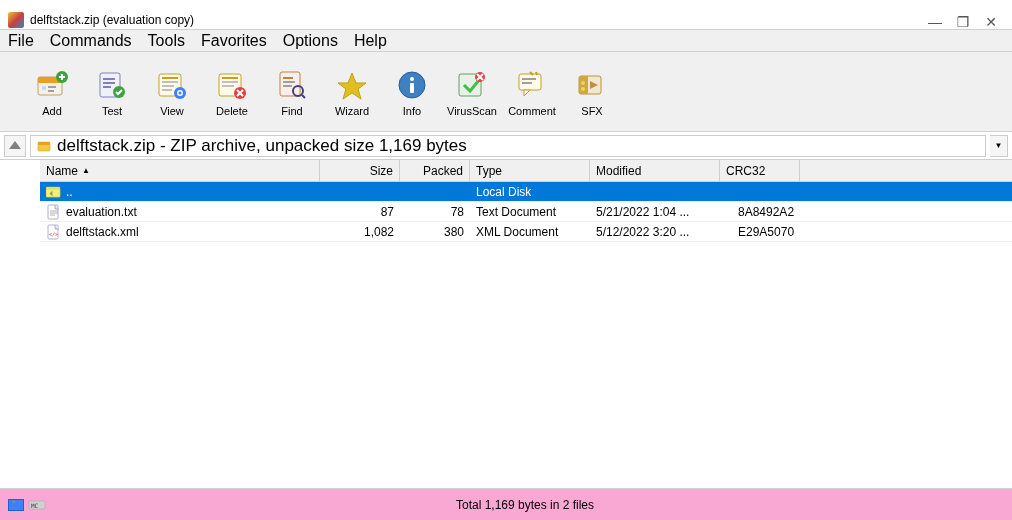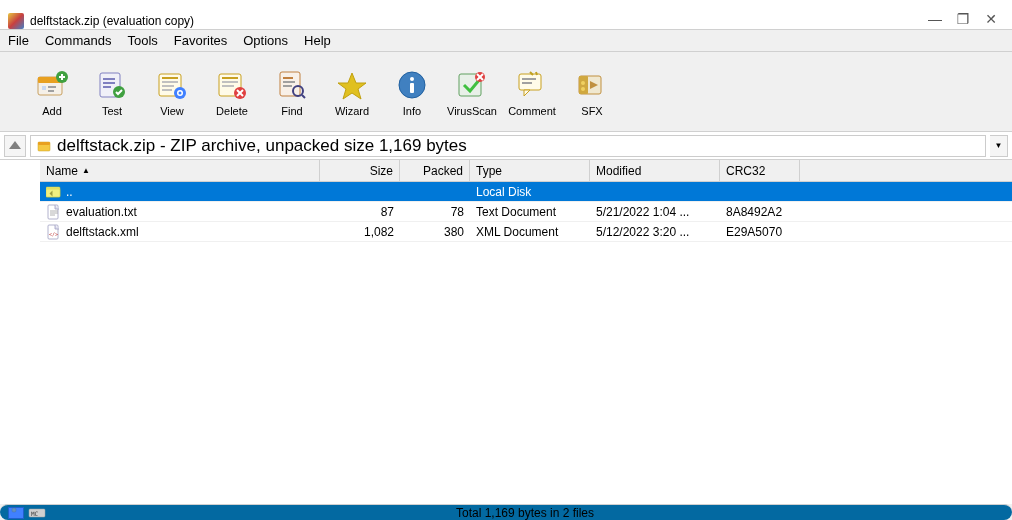--- a/index.html
+++ b/index.html
@@ -12,23 +12,23 @@
       overflow: hidden;
       display: flex;
       flex-direction: column;
     }
 
     
     #title-bar {
       background: #ffffff;
       height: 30px;
       display: flex;
-      align-items: flex-end;
+      align-items: flex-start;
       justify-content: space-between;
-      padding: 0 8px;
+      padding: 12px 8px;
       border-bottom: 1px solid #d0d0d0;
       user-select: none;
     }
     #title-bar-left {
       display: flex;
       align-items: center;
       gap: 6px;
       font-size: 12px;
       color: #000;
     }
@@ -60,21 +60,21 @@
     #menu-bar {
       background: #f0f0f0;
       height: 22px;
       display: flex;
       align-items: center;
       border-bottom: 1px solid #d0d0d0;
     }
     .menu-item {
       padding: 16px 8px;
       cursor: pointer;
-      font-size: 13px;
+      font-size: 16px;
       color: #000;
       height: 100%;
       display: flex;
       align-items: center;
     }
 
     
     #toolbar {
       background: #f0f0f0;
       height: 80px;
@@ -214,41 +214,40 @@
       text-overflow: ellipsis;
       white-space: nowrap;
       display: flex;
       align-items: center;
     }
     .cell-name { width: 280px; gap: 4px; }
     .cell-size { width: 80px; justify-content: flex-end; }
     .cell-packed { width: 70px; justify-content: flex-end; }
     .cell-type { width: 120px; }
     .cell-modified { width: 130px; }
-    .cell-crc { width: 80px; }
+    .cell-crc { width: 80px; margin-left: 12px; }
 
     .file-icon-small {
       width: 16px;
       height: 16px;
       flex-shrink: 0;
       display: flex;
       align-items: center;
       justify-content: center;
     }
 
     
     #status-bar {
-      background: #0369a1;
-      height: 16px;
+      background: #f9a8d4;
+      height: 32px;
       display: flex;
       align-items: center;
       justify-content: space-between;
       padding: 0 8px;
       border-top: 1px solid #d0d0d0;
-      border-radius: 8px;
     }
     #status-bar-left {
       display: flex;
       align-items: center;
       gap: 4px;
     }
     .status-icon {
       width: 16px;
       height: 12px;
       background: #4080ff;

